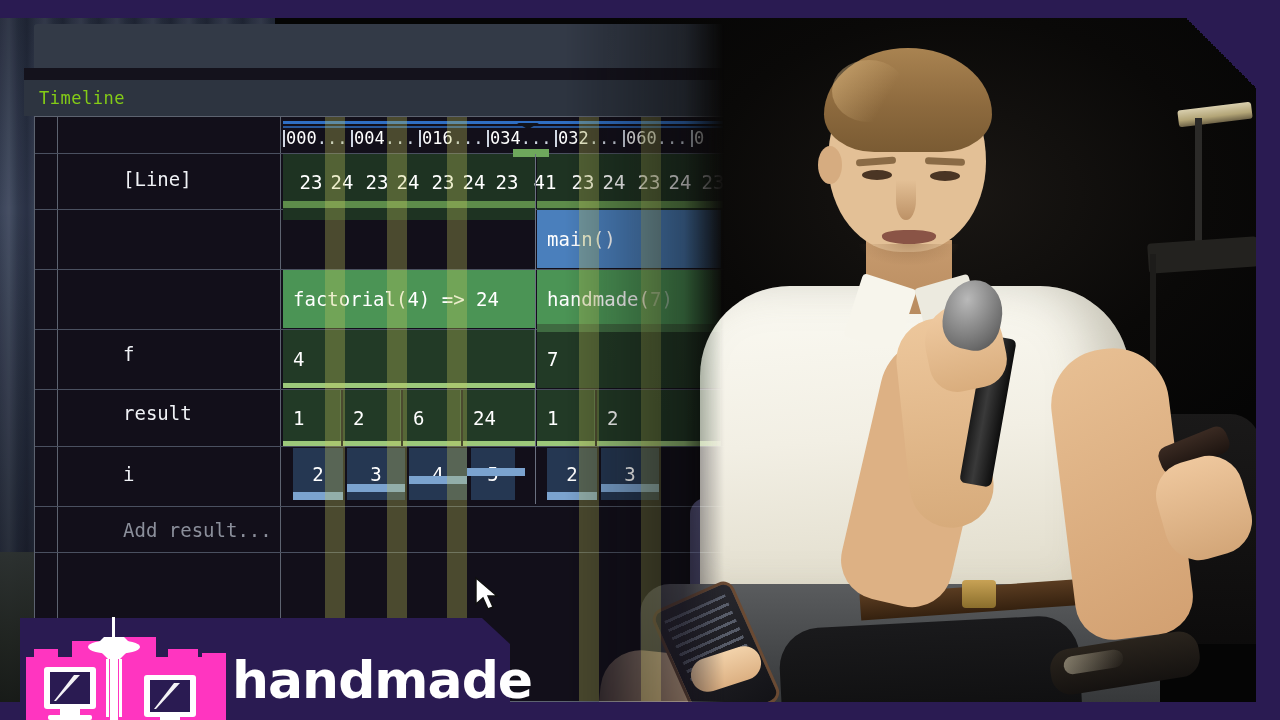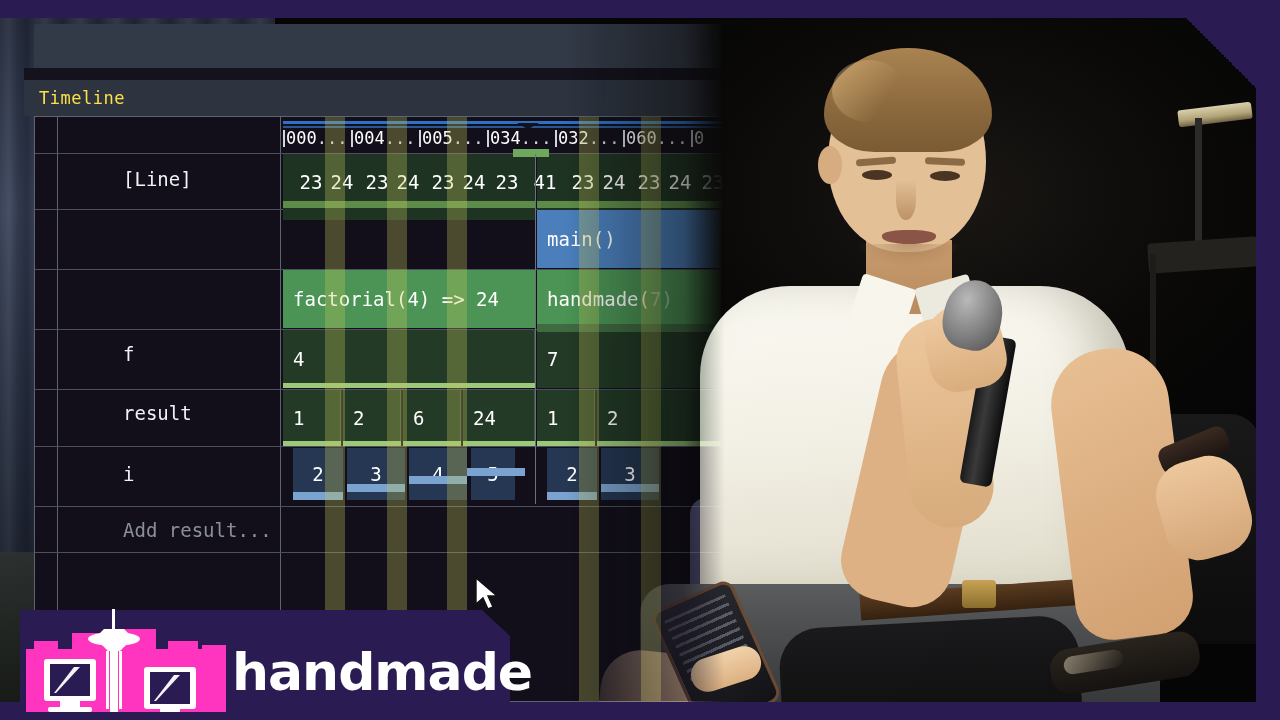--- a/index.html
+++ b/index.html
@@ -255,21 +255,21 @@
     background:#333a47;
     border-radius: 3px 3px 0 0;
   }
   .panel-gap {
     position:absolute; left:0px; top:50px; width:700px; height:12px;
     background:#14121c;
   }
   .tl-header {
     position:absolute; left:0px; top:62px; width:700px; height:36px;
     background:#2d3440;
-    color:#fde047;
+    color:#84cc16;
     font-size:17px;
     display:flex; align-items:center;
     padding-left:15px;
     letter-spacing:.5px;
   }
   .grid {
     position:absolute; left:10px; top:98px; width:690px; height:586px;
     background:#120f1a;
     border:1px solid #5d6370;
     border-right:none;
@@ -352,21 +352,21 @@
 
   
   .hl-col {
     position:absolute; top:0; bottom:0;
     background: rgba(196,200,92,.32);
     pointer-events:none;
   }
 
   
   #logo {
-    position:absolute; left:20px; bottom:8px; width:490px; height:120px;
+    position:absolute; left:20px; bottom:0px; width:490px; height:120px;
     z-index:45;
   }
   .logo-plate {
     position:absolute; left:0; bottom:0; width:490px; height:102px;
     background:#2a1b52;
     clip-path: polygon(0 0, 462px 0, 490px 26px, 490px 102px, 0 102px);
   }
   .logo-text-wrap {
     position:absolute; left:212px; bottom:14px;
   }
@@ -475,21 +475,21 @@
 
         <div class="scrollbar">
           <div class="sb-line"></div>
           <div class="sb-line2"></div>
           <div class="sb-notch"></div>
         </div>
 
         <div class="ruler">
           <span class="tick" style="left:2px"><span class="bar"></span><span>000</span><span class="dots">...</span></span>
           <span class="tick" style="left:70px"><span class="bar"></span><span>004</span><span class="dots">...</span></span>
-          <span class="tick" style="left:138px"><span class="bar"></span><span>005</span><span class="dots">...</span></span>
+          <span class="tick" style="left:138px"><span class="bar"></span><span>016</span><span class="dots">...</span></span>
           <span class="tick" style="left:206px"><span class="bar"></span><span>034</span><span class="dots">...</span></span>
           <span class="tick" style="left:274px"><span class="bar"></span><span>032</span><span class="dots">...</span></span>
           <span class="tick" style="left:342px"><span class="bar"></span><span>060</span><span class="dots">...</span></span>
           <span class="tick" style="left:410px"><span class="bar"></span><span>0</span></span>
         </div>
 
         <div class="lane" style="top:37px; height:55px;">
           <div class="cell c-line center" style="left:2px;   width:252px;">
               <div class="underbar" style="width:252px"></div>
             </div>

